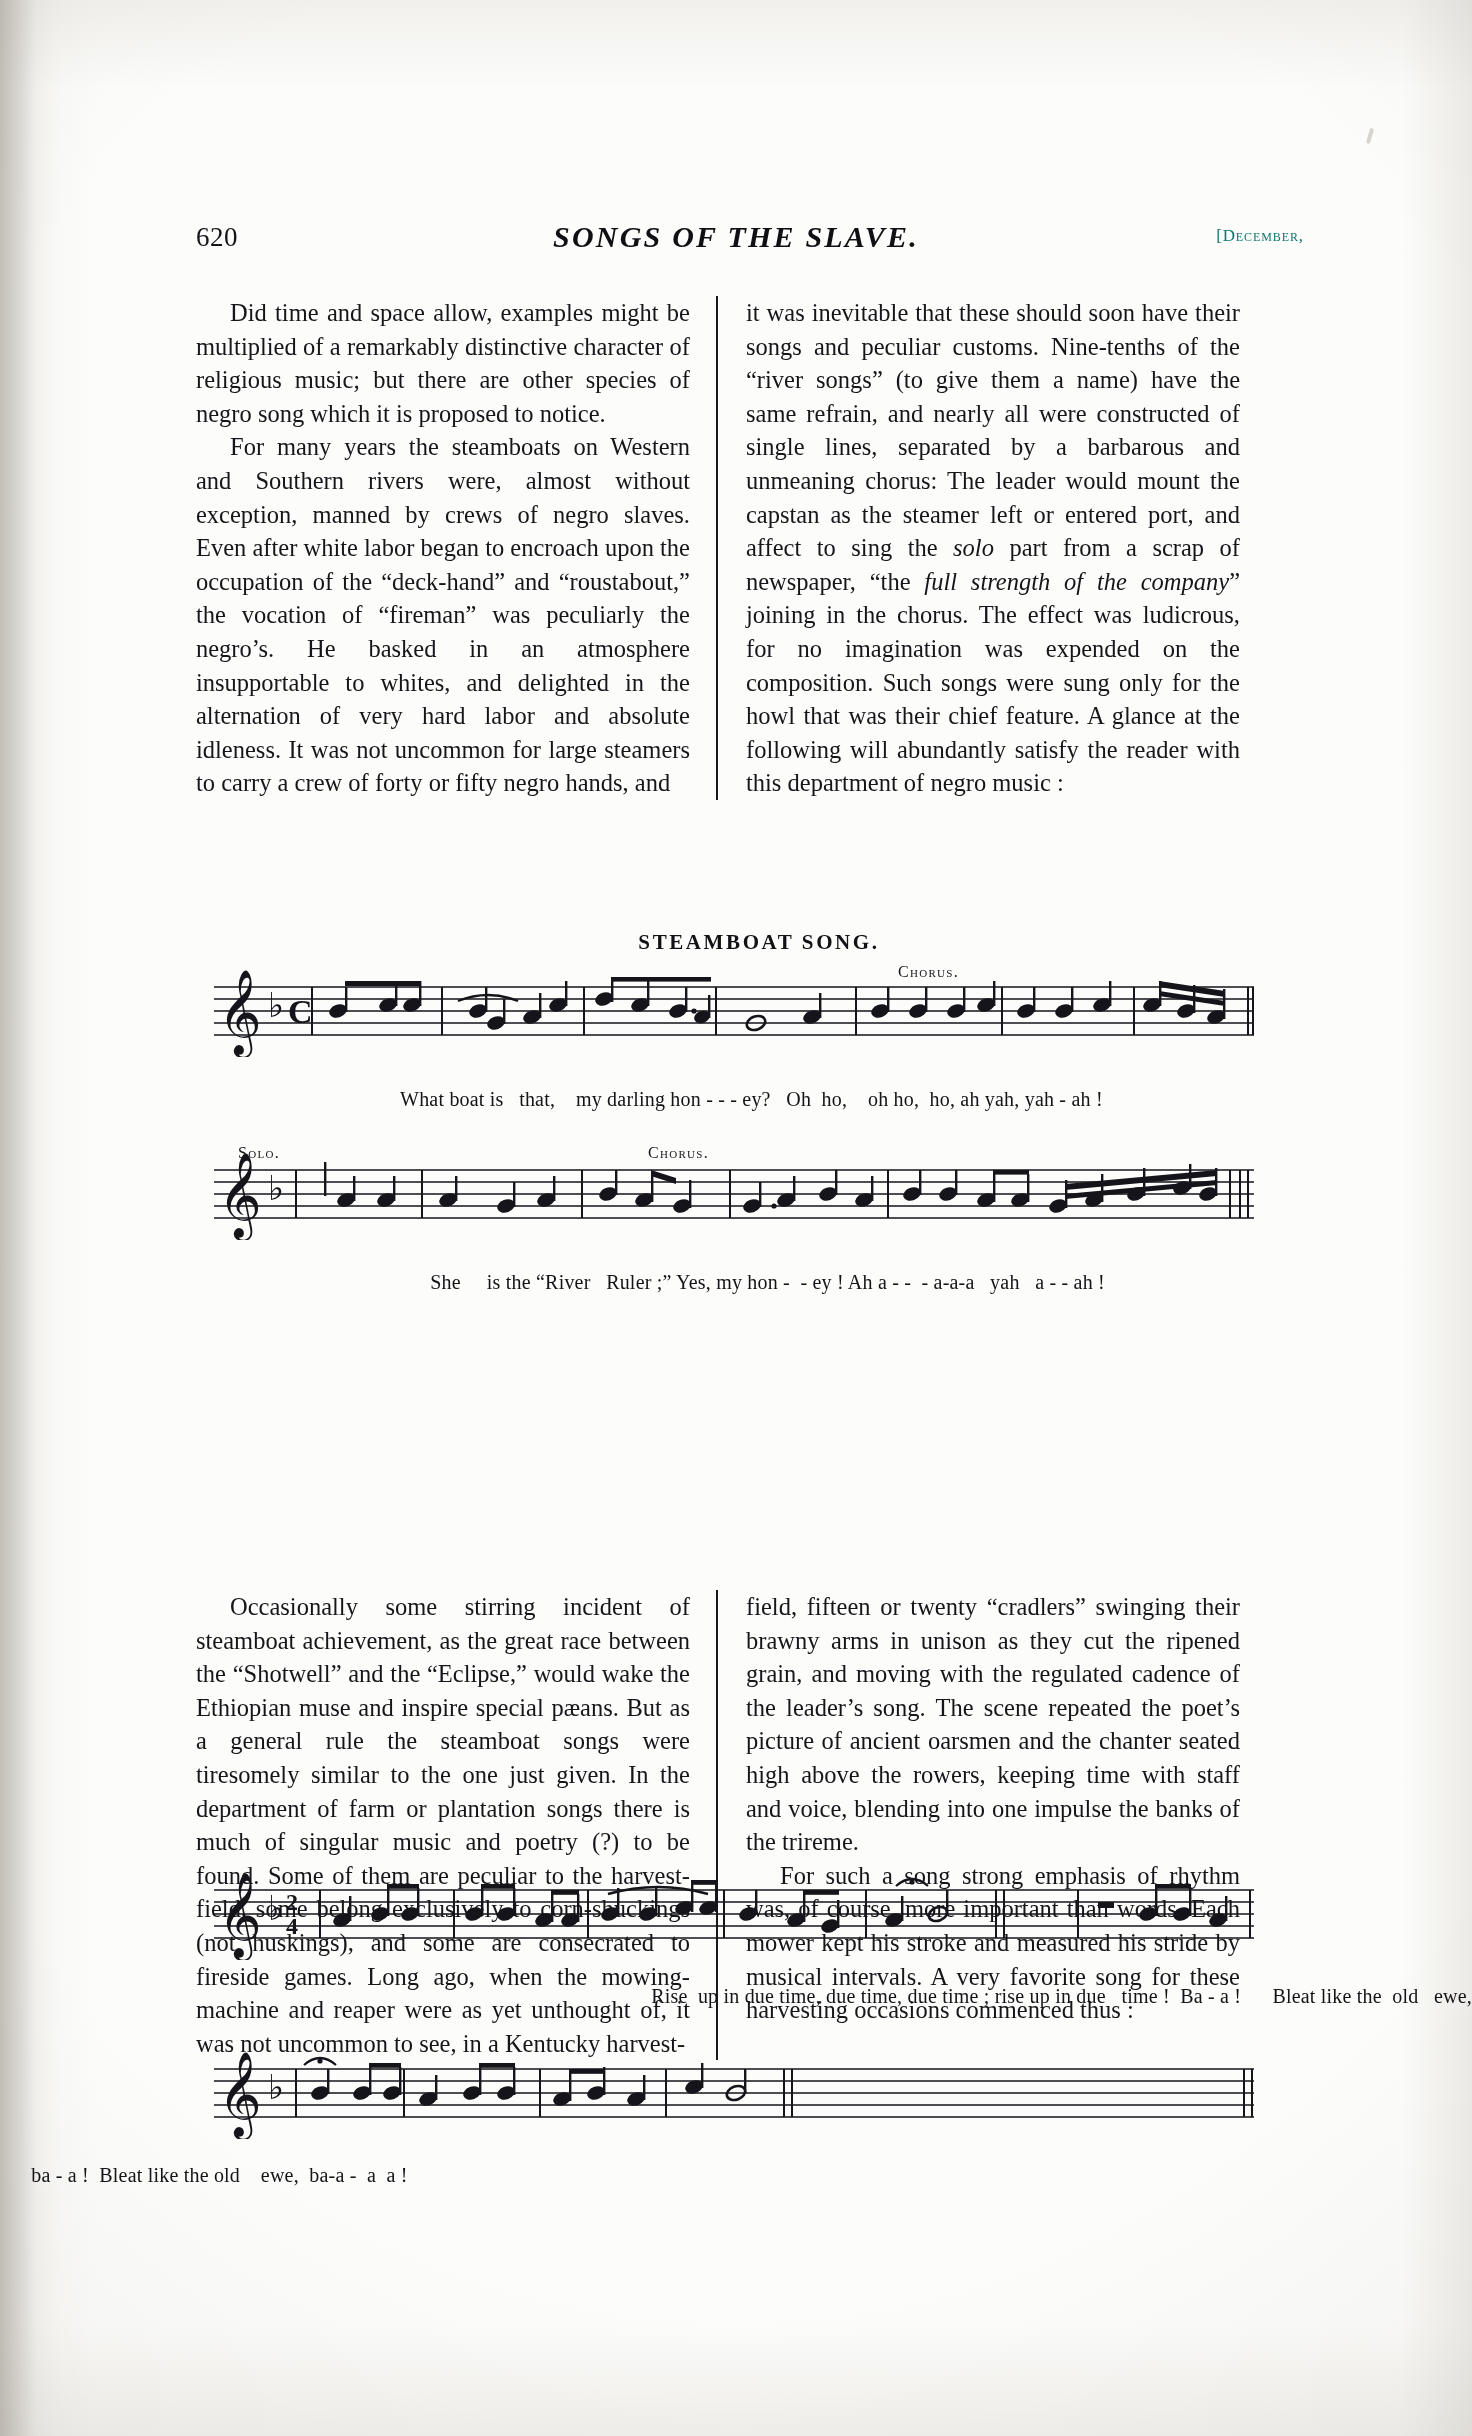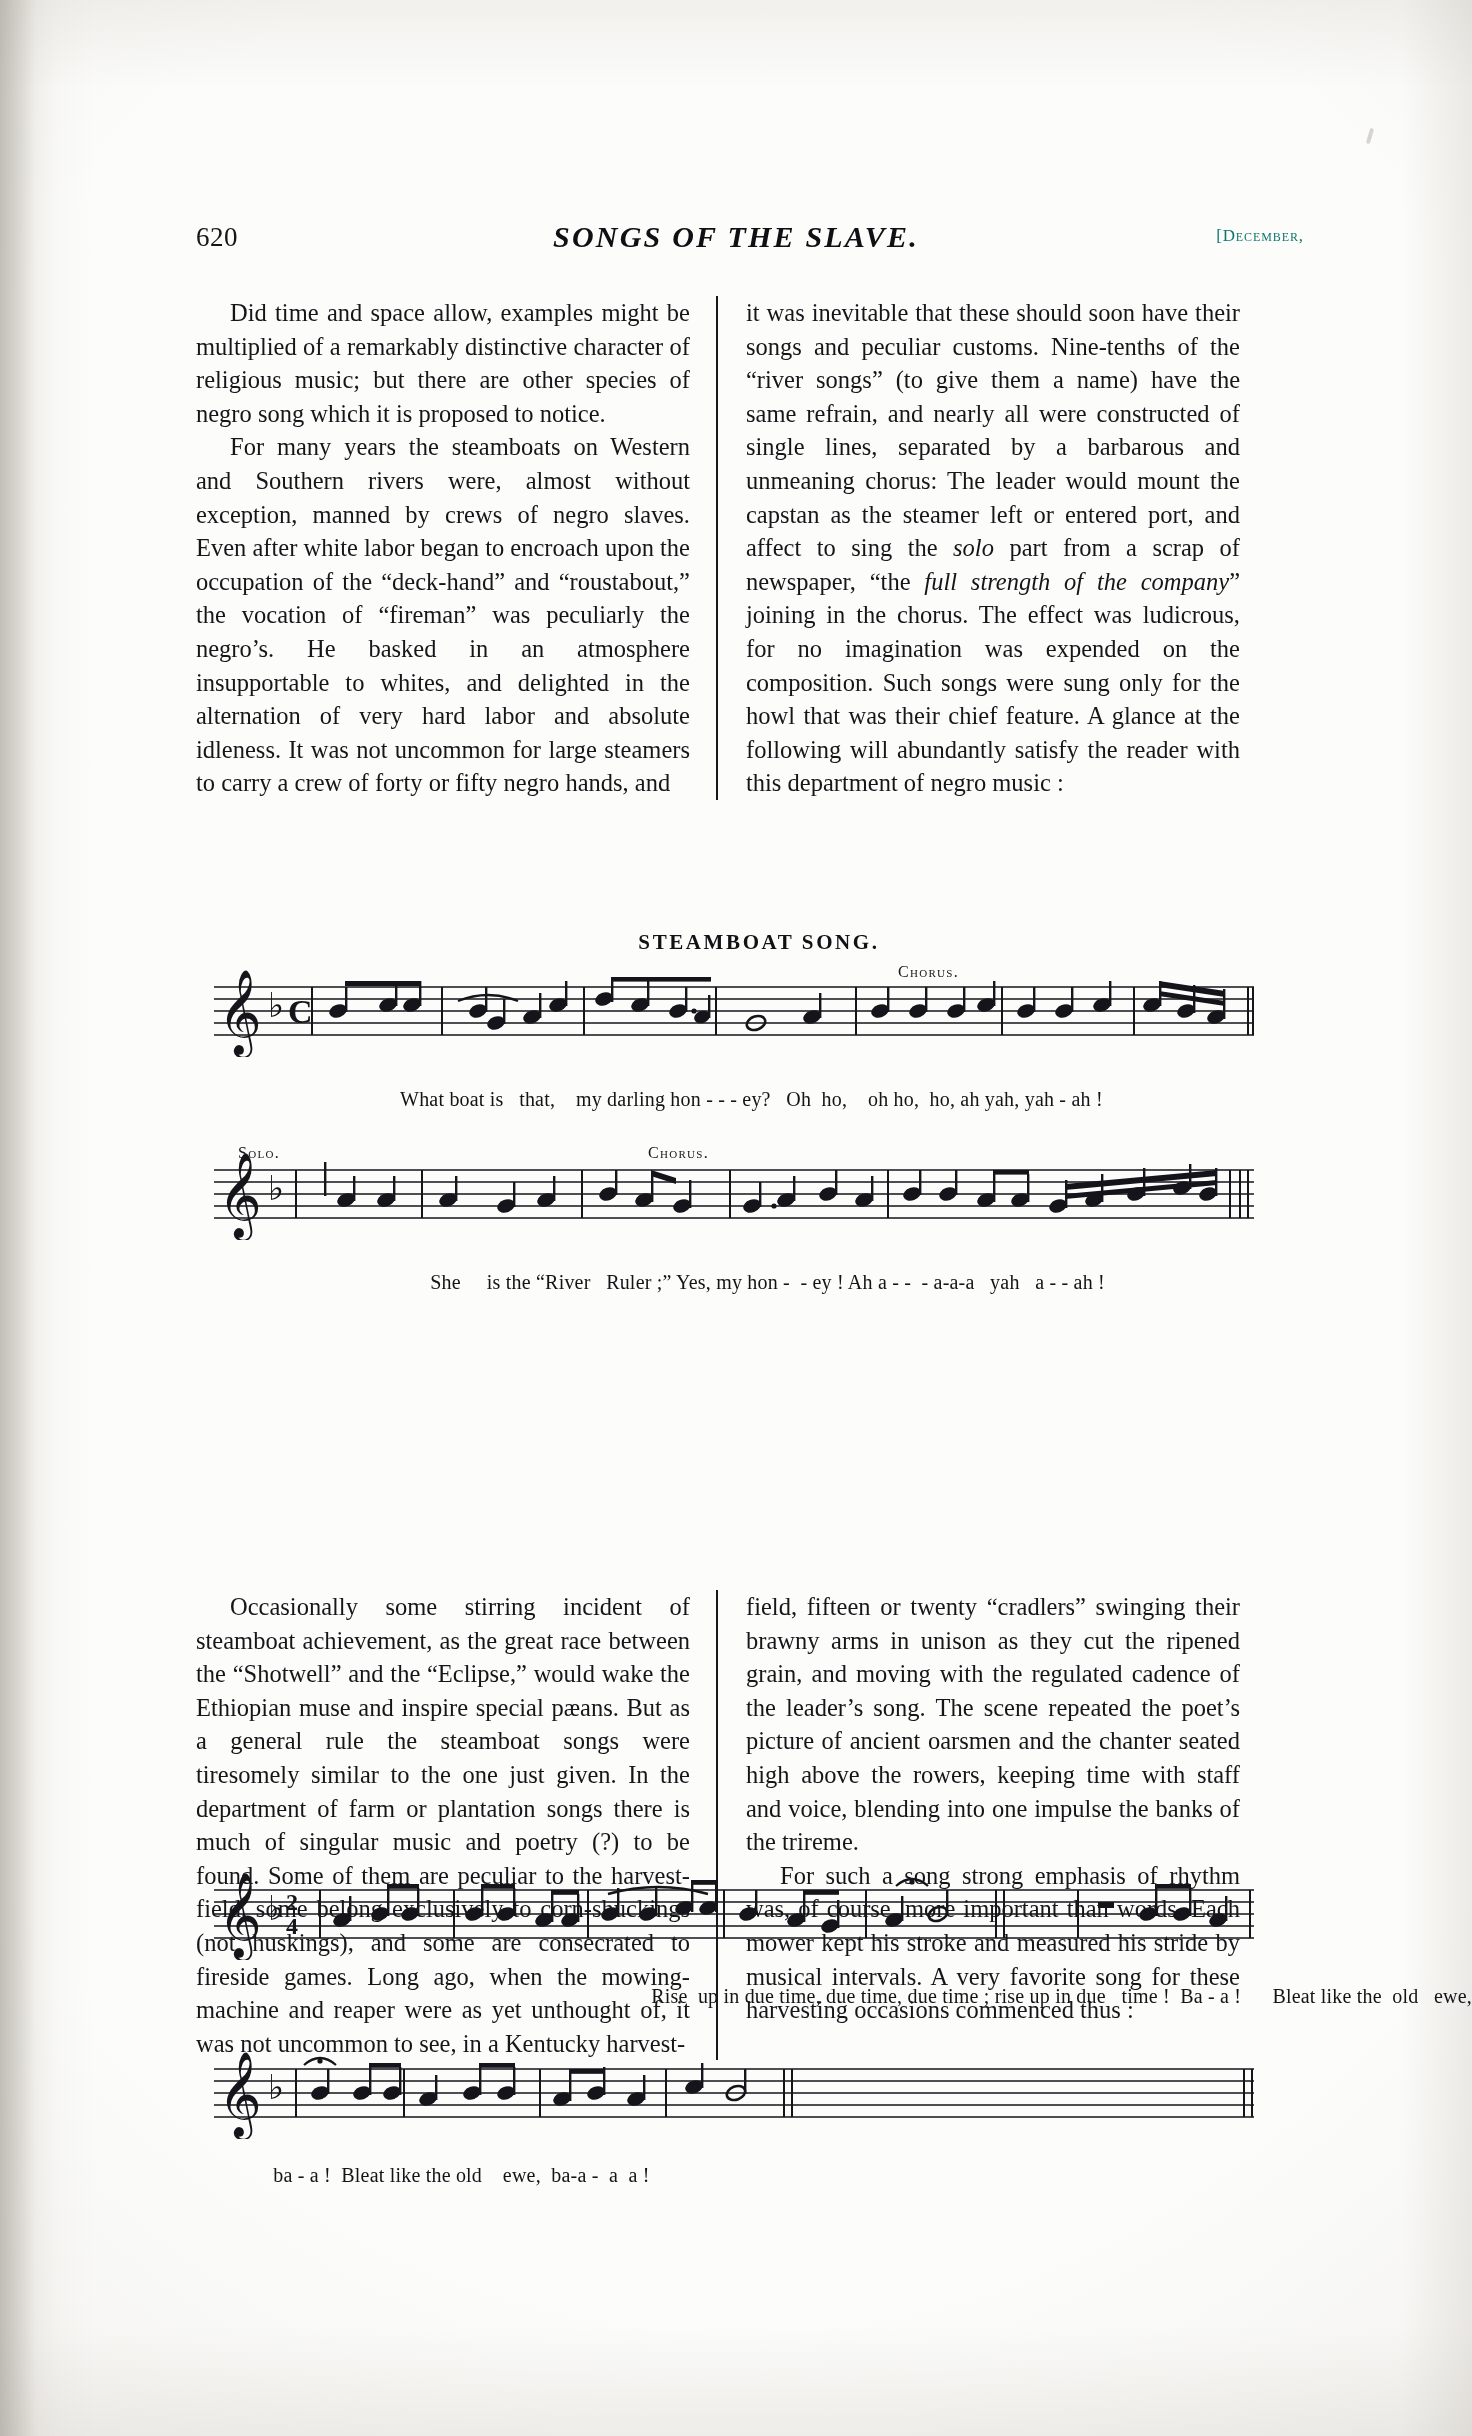--- a/index.html
+++ b/index.html
@@ -470,18 +470,18 @@
           <ellipse cx="440" cy="52" rx="9" ry="6.4" transform="rotate(-20 440 52)"></ellipse>
             <rect x="447" y="28" width="2.4" height="25"></rect>
           <ellipse cx="498" cy="40" rx="9" ry="6.4" transform="rotate(-20 498 40)"></ellipse>
             <rect x="505" y="16" width="2.4" height="25"></rect>
           <ellipse cx="540" cy="46" rx="9.5" ry="6.6" fill="none" stroke="#14141a" stroke-width="2.6" transform="rotate(-20 540 46)"></ellipse>
             <rect x="548" y="22" width="2.4" height="25"></rect>
         </g>
       </svg>
     </div>
 
-    <div class="lyricline" style="text-align:left;margin-top:-6px;padding-left:242px;">
+    <div class="lyricline" style="text-align:left;margin-top:-6px;">
       <span>ba - a !  Bleat like the old    ewe,  ba-a -  a  a !</span>
     </div>
   </div>
 
 </div>
 
 </body></html>

